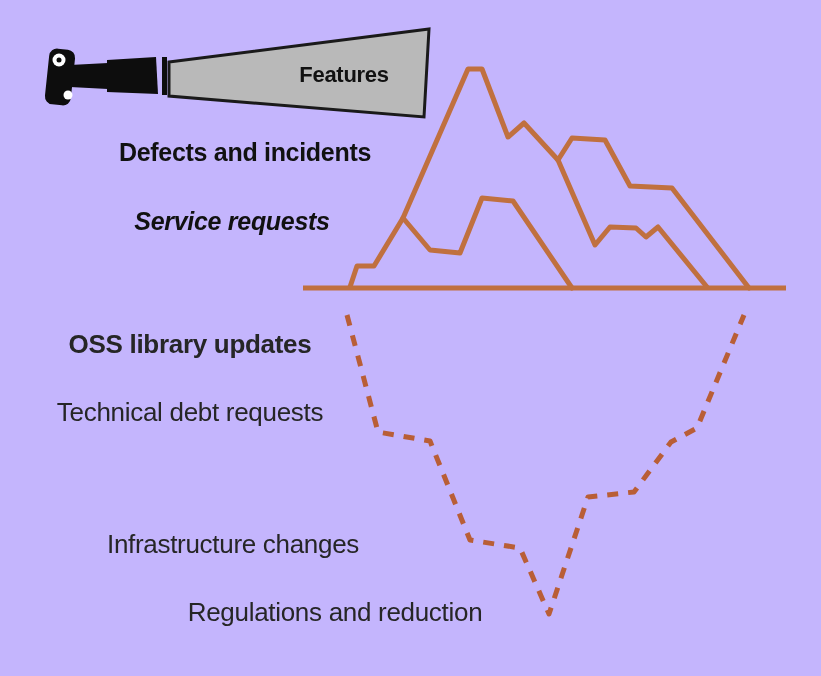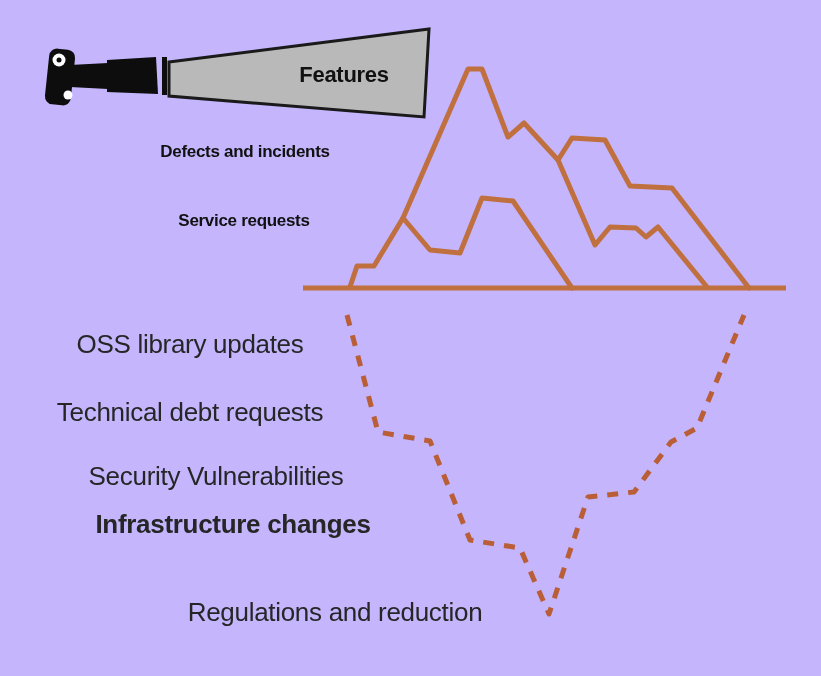--- a/index.html
+++ b/index.html
@@ -22,32 +22,32 @@
   .torch-dot   { fill: #0D0D0D; }
   .beam        { fill: #B9B9B9; stroke: #1A1A1A; stroke-width: 3; stroke-linejoin: miter; }
 
   
   .lbl {
     position: absolute;
     transform: translate(-50%, -50%);
     white-space: nowrap;
     letter-spacing: -0.3px;
   }
-  .lbl-bold { font-weight: 700; font-size: 17px; color: #111111; }
+  .lbl-bold { font-weight: 700; font-size: 25px; color: #111111; }
   .lbl-reg  { font-weight: 400; font-size: 26px; color: #262626; }
   .lbl-beam { font-weight: 700; font-size: 22px; color: #111111; }
 
   
   .pos-features { left: 344px; top: 75px;  }
   .pos-defects  { left: 245px; top: 152px; }
-  .pos-service  { left: 244px; top: 221px; }
-  .pos-oss      { left: 190px; top: 344px; }
+  .pos-service  { left: 232px; top: 221px; font-style: italic; }
+  .pos-oss      { left: 190px; top: 344px; font-weight: bold; }
   .pos-debt     { left: 190px; top: 412px; }
   .pos-security { left: 216px; top: 476px; }
-  .pos-infra    { left: 233px; top: 524px; font-weight: bold; }
+  .pos-infra    { left: 233px; top: 544px; }
   .pos-regs     { left: 335px; top: 612px; }
 </style>
 </head>
 <body>
 
 <div class="stage">
 
   <svg width="821" height="676" viewBox="0 0 821 676">
 
     <polygon class="beam" points="169,62 429,29 424,117 169,96"></polygon>
@@ -71,17 +71,16 @@
     <polyline class="ice-dashed" points="347,315 378,432 430,441 470,540 520,548 549,614 588,497 634,492 671,442 697,428 744,315"></polyline>
   </svg>
 
   <div class="lbl lbl-beam pos-features">Features</div>
 
   <div class="lbl lbl-bold pos-defects">Defects and incidents</div>
   <div class="lbl lbl-bold pos-service">Service requests</div>
 
   <div class="lbl lbl-reg pos-oss">OSS library updates</div>
   <div class="lbl lbl-reg pos-debt">Technical debt requests</div>
-  <div class="lbl lbl-reg pos-security">Security Vulnerabilities</div>
   <div class="lbl lbl-reg pos-infra">Infrastructure changes</div>
   <div class="lbl lbl-reg pos-regs">Regulations and reduction</div>
 
 </div>
 
 </body></html>

